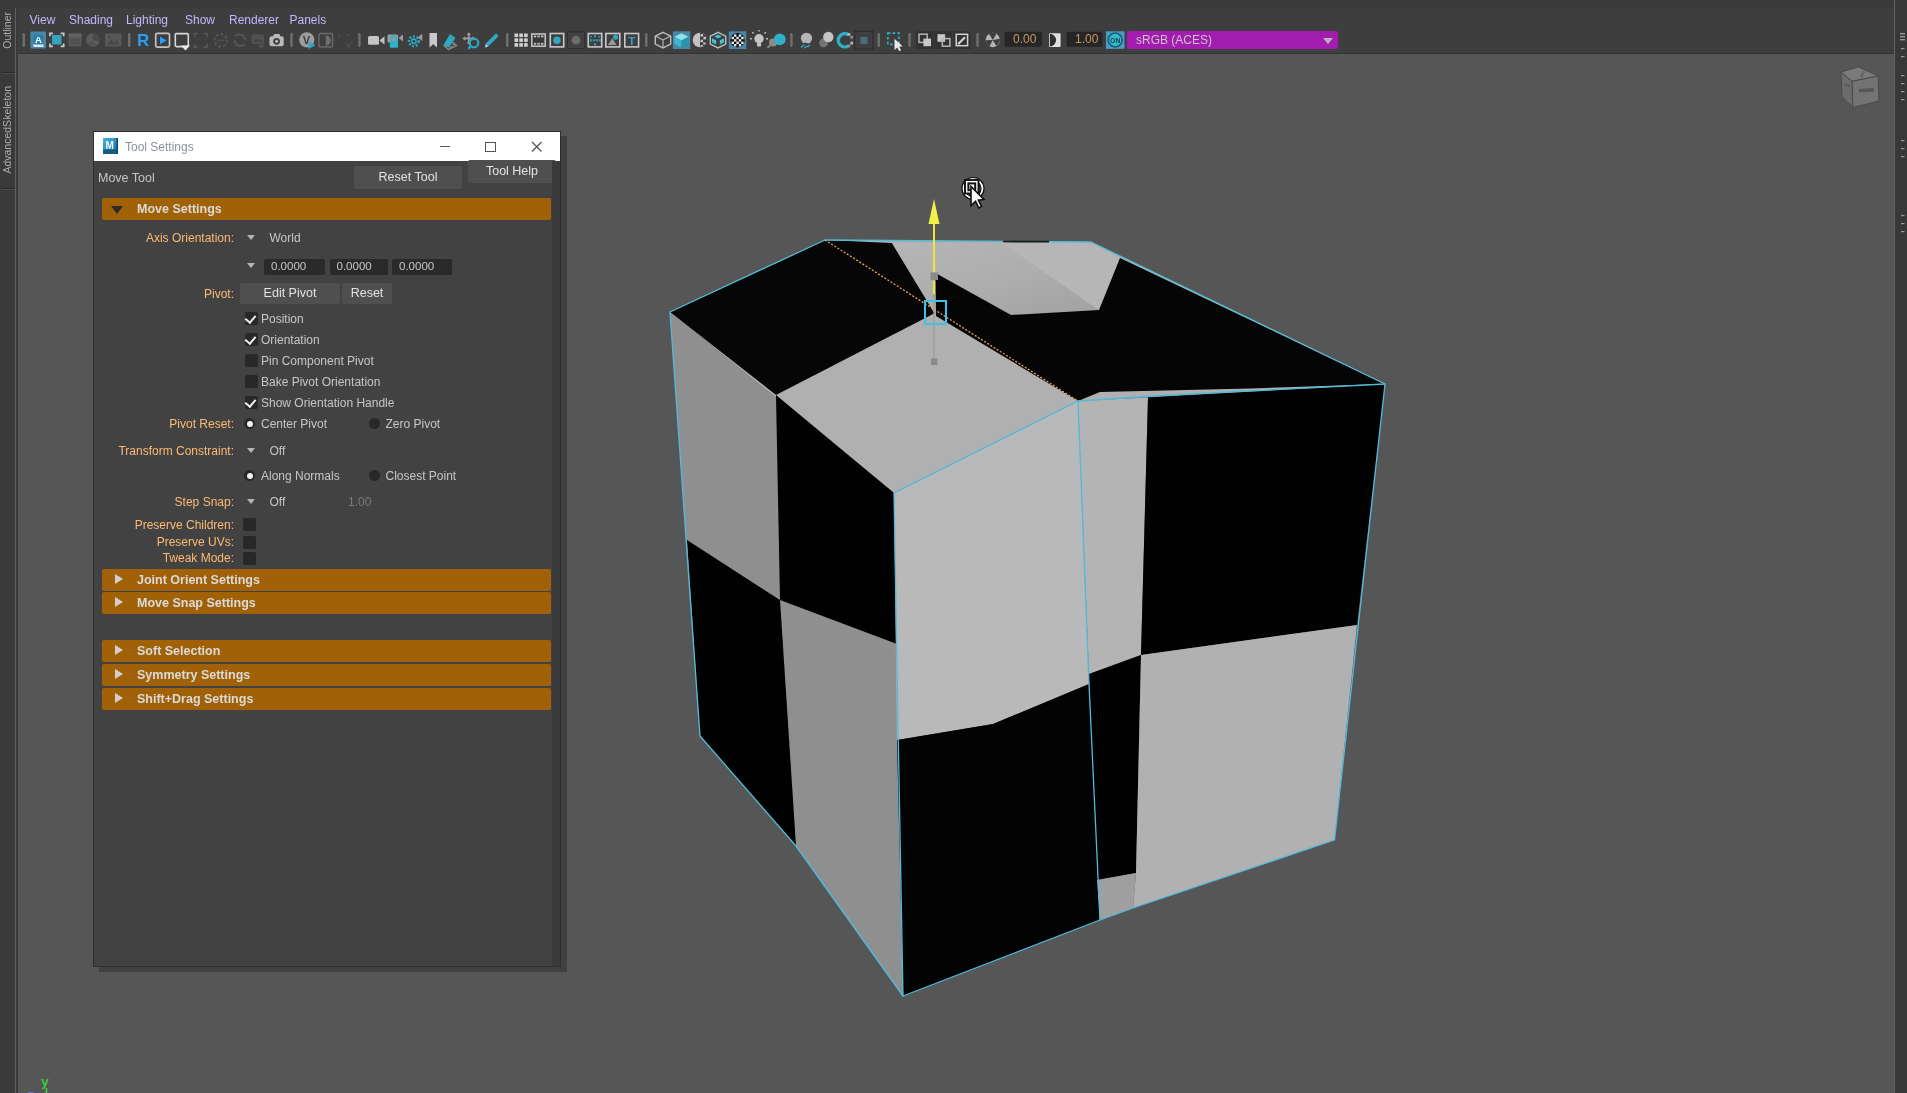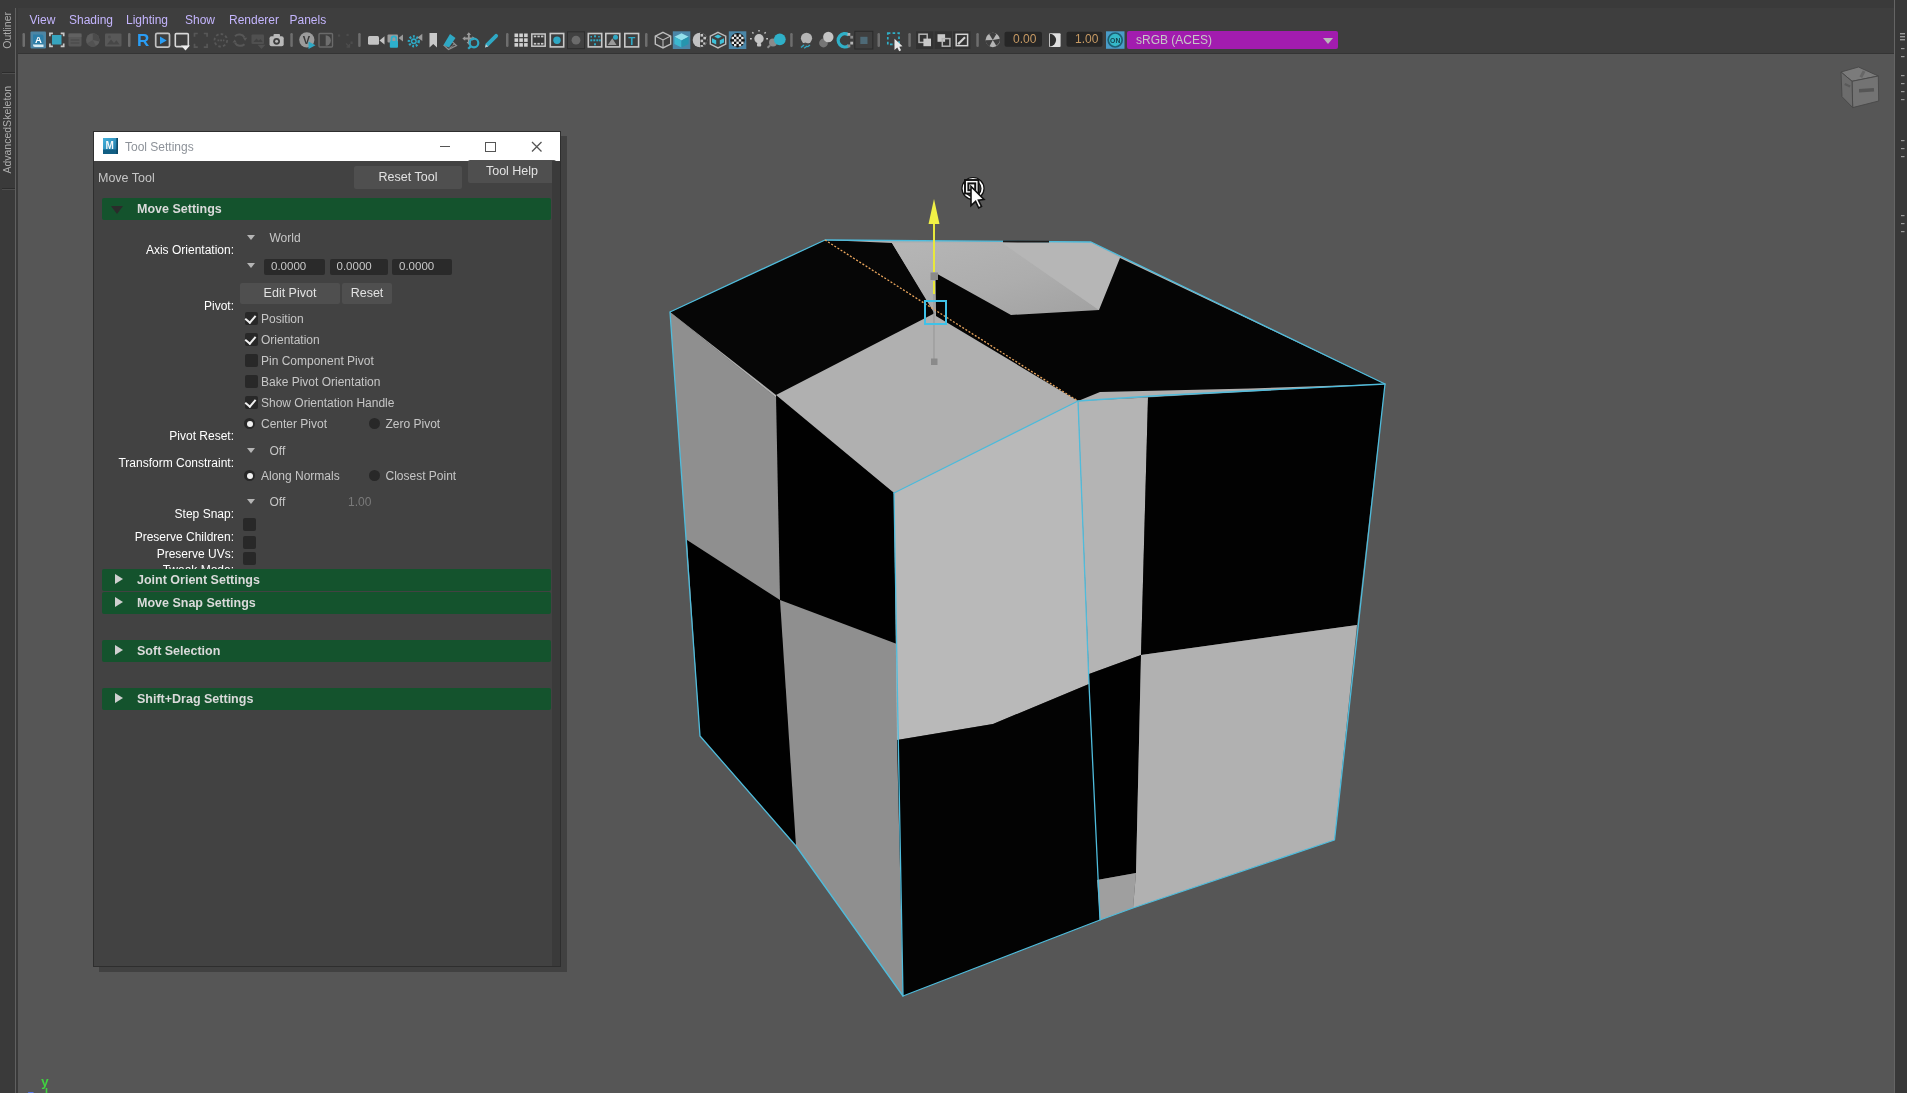--- a/index.html
+++ b/index.html
@@ -14,23 +14,23 @@
 .vtab{position:absolute;color:#adadad;font-size:10.5px;writing-mode:vertical-rl;transform:rotate(180deg);letter-spacing:0px;}
 #dropdown{left:1127px;top:31px;width:211px;height:18px;background:#a21caf;border-radius:2px;color:#c6c6c6;font-size:12px;line-height:18px;padding-left:9px;box-sizing:border-box;}
 #dropdown:after{content:"";position:absolute;right:5px;top:7px;border:5px solid transparent;border-top:6px solid #b8b8b8;}
 
 #win{left:93px;top:131px;width:466px;height:834px;background:#424242;border:1px solid #2e2e2e;box-shadow:6px 5px 0 rgba(40,40,40,0.45);}
 #titlebar{left:0;top:0;width:466px;height:29px;background:#ffffff;}
 #titletxt{left:31px;top:8px;color:#8d9299;font-size:12px;}
 #wtitle-min{left:346px;top:14px;width:10px;height:1.3px;background:#555555;}
 #wtitle-max{left:391px;top:9.5px;width:8.5px;height:8.5px;border:1.2px solid #555555;}
 .label{position:absolute;color:#c6c6c6;font-size:12px;white-space:nowrap;}
-.rlabel{position:absolute;color:#ffffff;font-size:12px;white-space:nowrap;text-align:left;margin-top:12px;}
+.rlabel{position:absolute;color:#fdba74;font-size:12px;white-space:nowrap;text-align:left;}
 .btn{position:absolute;background:#4f4f4f;border-radius:2px;color:#e2e2e2;font-size:12.5px;text-align:center;}
-.hdr{position:absolute;left:8px;width:449px;height:22px;background:#14532d;border-radius:2px;color:#dadada;font-size:12.5px;font-weight:bold;}
+.hdr{position:absolute;left:8px;width:449px;height:22px;background:#a16207;border-radius:2px;color:#dadada;font-size:12.5px;font-weight:bold;}
 .hdr .tri{position:absolute;left:13px;top:5px;width:0;height:0;border:5.5px solid transparent;border-left:8px solid #d0d0d0;}
 .hdr .trid{position:absolute;left:9px;top:8px;width:0;height:0;border:6px solid transparent;border-top:8px solid #2b2b2b;}
 .hdr .txt{position:absolute;left:35px;top:4px;}
 .field{position:absolute;background:#2a2a2a;border-radius:2px;color:#c8c8c8;font-size:11.5px;line-height:15px;padding-left:7px;box-sizing:border-box;height:16px;}
 .cb{position:absolute;width:13px;height:13px;background:#282828;border-radius:2px;}
 .cb.on:after{content:"";position:absolute;left:2.5px;top:1px;width:5px;height:8px;border:solid #f0f0f0;border-width:0 2px 2px 0;transform:rotate(40deg);}
 .radio{position:absolute;width:11px;height:11px;background:#282828;border-radius:50%;}
 .radio.on:after{content:"";position:absolute;left:2.5px;top:2.5px;width:6px;height:6px;background:#f2f2f2;border-radius:50%;}
 .ddarrow{position:absolute;width:0;height:0;border:4.5px solid transparent;border-top:5.5px solid #b5b5b5;}
 #scrolltrack{left:458px;top:29px;width:8px;height:805px;background:#3a3a3a;}
@@ -382,20 +382,24 @@
       <div class="txt">Joint Orient Settings</div>
     </div>
   <div class="hdr" style="top:459.8px;">
       <div class="tri"></div>
       <div class="txt">Move Snap Settings</div>
     </div>
   <div class="hdr" style="top:508.2px;">
       <div class="tri"></div>
       <div class="txt">Soft Selection</div>
     </div>
+  <div class="hdr" style="top:531.9px;">
+      <div class="tri"></div>
+      <div class="txt">Symmetry Settings</div>
+    </div>
   <div class="hdr" style="top:556px;">
       <div class="tri"></div>
       <div class="txt">Shift+Drag Settings</div>
     </div>
   <div id="scrolltrack" class="abs"></div>
 </div>
 <svg id="vp" class="abs" style="left:0;top:0;pointer-events:none;" width="1907" height="1093" viewBox="0 0 1907 1093">
 
   <polygon points="670,312 825,240 1091,242 1385,384 1078,401 894,493" fill="#b0b0b0"></polygon>
   <polygon points="670,312 825,240 892,243 935,313 776,395" fill="#060606"></polygon>

